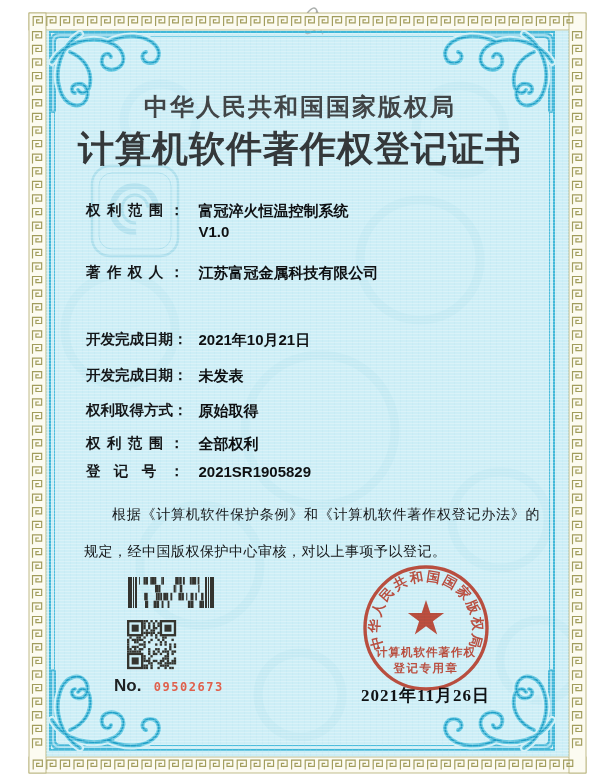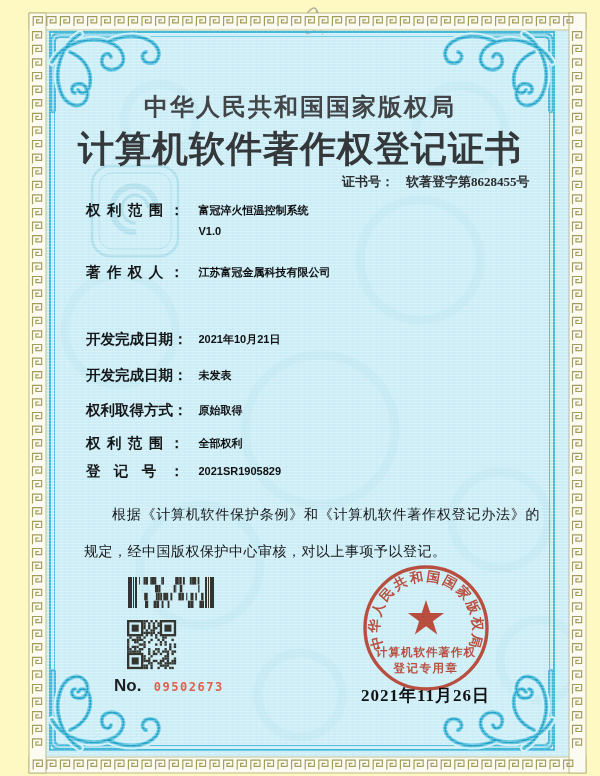--- a/index.html
+++ b/index.html
@@ -1,36 +1,36 @@
 <!DOCTYPE html>
 <html><head>
 <meta charset="utf-8">
 <style>
   html,body{margin:0;padding:0;background:#e8eef0;}
-  .page{position:relative;width:600px;height:776px;background:#fef9c3;overflow:hidden;
+  .page{position:relative;width:600px;height:776px;background:#ffffff;overflow:hidden;
         font-family:"Liberation Sans","DejaVu Sans",sans-serif;}
   #deco{position:absolute;left:0;top:0;z-index:0;}
   .texture{position:absolute;left:46px;top:30px;width:523px;height:727px;z-index:1;pointer-events:none;
      background:
        repeating-linear-gradient(0deg, rgba(255,255,255,0.25) 0 1px, rgba(255,255,255,0) 1px 3px),
        repeating-linear-gradient(90deg, rgba(168,221,236,0.16) 0 1px, rgba(168,221,236,0) 1px 6px);}
   .txt{position:absolute;z-index:2;}
   .authority{left:0;right:0;top:91px;text-align:center;
      font-family:"Liberation Serif","DejaVu Serif",serif;font-size:24px;font-weight:700;
      color:#414547;letter-spacing:2px;white-space:nowrap;}
   .cert-title{left:0;right:0;top:125px;text-align:center;
      font-family:"Liberation Serif","DejaVu Serif",serif;font-size:36px;font-weight:900;
      color:#34383a;letter-spacing:1px;white-space:nowrap;}
   .cert-no{left:342px;top:173px;font-family:"Liberation Serif","DejaVu Serif",serif;
      font-size:13px;font-weight:700;color:#2b2f31;white-space:nowrap;}
   .cert-no .sp{display:inline-block;width:12px;}
   .row{left:86px;white-space:nowrap;}
   .row .lbl{display:inline-block;width:98px;text-align:justify;text-align-last:justify;
      font-weight:700;font-size:14.5px;color:#141618;vertical-align:top;line-height:21px;}
-  .row .val{display:inline-block;margin-left:10px;font-weight:700;font-size:11px;
+  .row .val{display:inline-block;margin-left:10px;font-weight:700;font-size:15px;
      color:#0e1012;vertical-align:top;line-height:21px;}
   .f0{top:200px}.f1{top:262px}.f2{top:329px}.f3{top:365px}.f4{top:400px}.f5{top:433px}.f6{top:461px}
   .statement{left:84px;top:496px;width:456px;font-size:14px;font-weight:400;line-height:37px;
      text-indent:2em;letter-spacing:0.5px;color:#141618;text-align:justify;}
   .serial{left:114px;top:676px;white-space:nowrap;}
   .serial .no{font-family:Liberation Sans, sans-serif;font-weight:700;font-size:17px;color:#1d2022;}
   .serial .num{font-family:"DejaVu Sans Mono","Liberation Mono",monospace;font-weight:700;font-size:12px;
      color:#e0604c;letter-spacing:1.5px;margin-left:8px;}
   .issue-date{left:361px;top:684px;font-family:"Liberation Serif","DejaVu Serif",serif;font-weight:700;
      font-size:17px;color:#101214;letter-spacing:1px;white-space:nowrap;}
@@ -297,23 +297,20 @@
     <use href="#orn" transform="translate(50,32)"></use>
     <use href="#orn" transform="translate(554,32) scale(-1,1)"></use>
     <use href="#orn" transform="translate(50,750) scale(1,-1)"></use>
     <use href="#orn" transform="translate(554,750) scale(-1,-1)"></use>
   </svg>
 
   <div class="texture"></div>
 
   <div class="txt authority">中华人民共和国国家版权局</div>
   <div class="txt cert-title">计算机软件著作权登记证书</div>
-  <div class="txt cert-no">
-    <span>证书号：</span><span class="sp"></span><span>软著登字第8628455号</span>
-  </div>
 
   <div class="txt row f0">
     <span class="lbl">权利范围：</span>
     <span class="val">
       <div>富冠淬火恒温控制系统</div>
       <div>V1.0</div>
     </span>
   </div>
   <div class="txt row f1">
     <span class="lbl">著作权人：</span>

